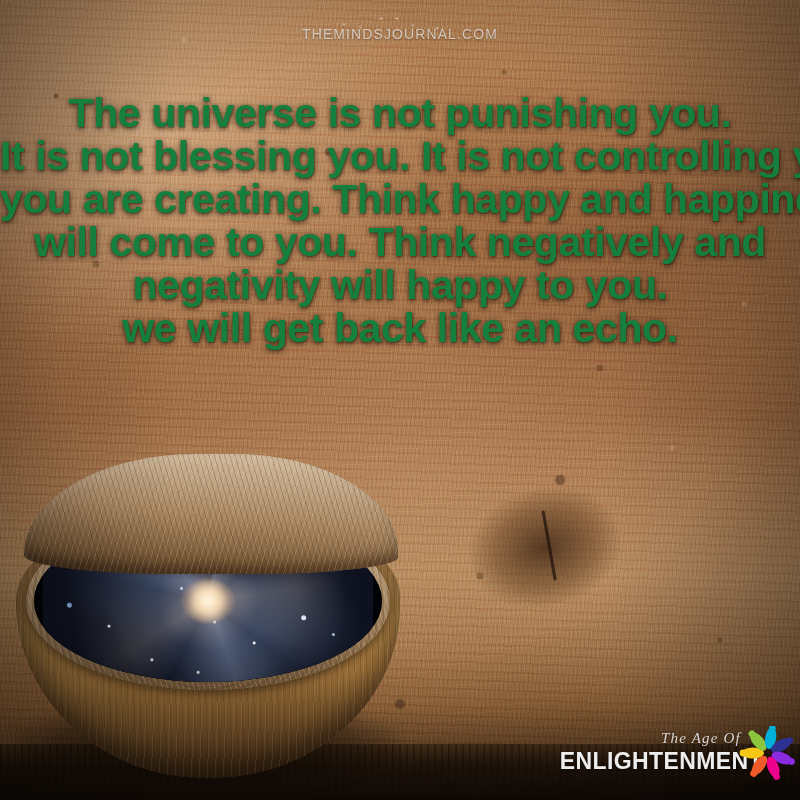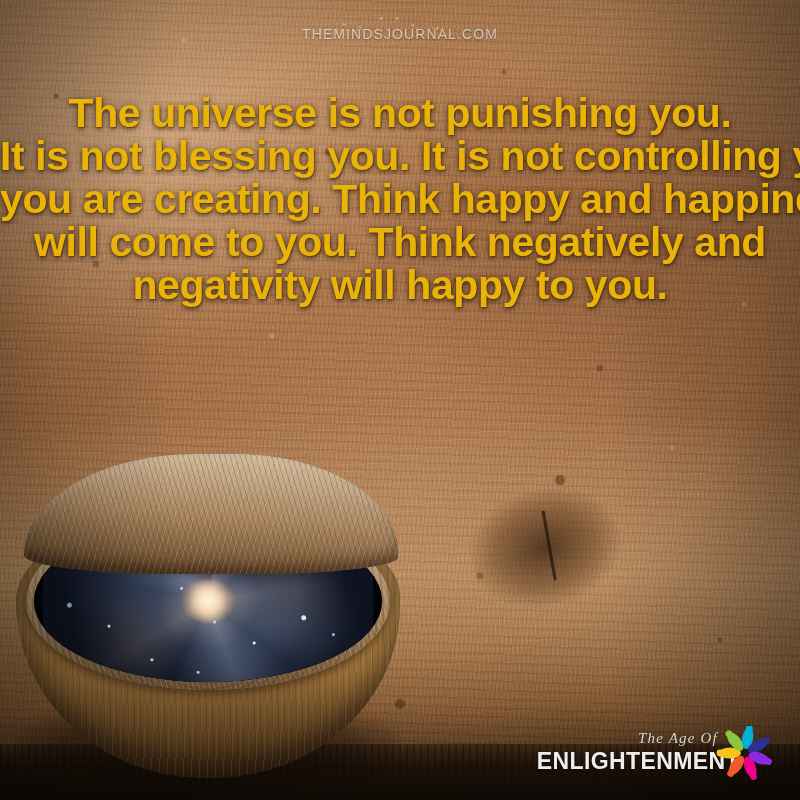--- a/index.html
+++ b/index.html
@@ -204,21 +204,21 @@
     border-radius: 50%;
     background: radial-gradient(circle, rgba(255,244,222,1) 0%, rgba(255,226,186,.85) 34%, rgba(214,172,136,.35) 62%, rgba(120,110,110,0) 100%);
     filter: blur(1.5px);
   }
 
   
   .quote {
     position: absolute;
     left: 0; top: 92px; width: 800px;
     text-align: center;
-    color: #eab308;
+    color: #15803d;
     font-family: "Liberation Sans Narrow", "Liberation Sans", sans-serif;
     font-weight: bold;
     font-size: 41px;
     line-height: 43px;
     letter-spacing: -0.4px;
     text-shadow:
       0 2px 4px rgba(30,16,6,.55),
       0 0 7px rgba(40,22,10,.40),
       1px 1px 0 rgba(60,34,16,.30);
     white-space: nowrap;
@@ -238,21 +238,21 @@
   .birds { position: absolute; left: 0; top: 8px; width: 800px; height: 22px; }
   .bird {
     position: absolute;
     color: rgba(255,255,255,.72);
     font-size: 9px;
     line-height: 1;
     font-family: "DejaVu Sans", sans-serif;
   }
 
   
-  .brand { position: absolute; right: 24px; bottom: 12px; width: 180px; height: 62px; text-decoration: underline; }
+  .brand { position: absolute; right: 1px; bottom: 12px; width: 180px; height: 62px; text-decoration: underline; }
   .brand-age {
     position: absolute; right: 58px; top: 4px;
     color: rgba(255,255,255,.80);
     font-family: "Liberation Serif", serif;
     font-style: italic;
     font-size: 15px;
     letter-spacing: 1.2px;
     text-shadow: 0 1px 2px rgba(0,0,0,.5);
   }
   .brand-main {
@@ -304,20 +304,21 @@
     <span class="bird" style="left:318px; top:14px; transform:rotate(-14deg); font-size:8px;">‸</span>
   </div>
   <div class="watermark">THEMINDSJOURNAL.COM</div>
 
   <div class="quote">
     <span class="line">The universe is not punishing you.</span>
     <span class="line">It is not blessing you. It is not controlling you.</span>
     <span class="line">you are creating. Think happy and happiness</span>
     <span class="line">will come to you. Think negatively and</span>
     <span class="line">negativity will happy to you.</span>
+    <span class="line">we will get back like an echo.</span>
   </div>
 
   <div class="brand">
     <span class="brand-age">The Age Of</span>
     <span class="brand-main">ENLIGHTENMENT</span>
     <svg class="brand-lotus" viewBox="0 0 58 56">
       <g transform="translate(29,27)">
         <g transform="rotate(-90)">
           <g>
             <ellipse cx="0" cy="-15" rx="5.5" ry="11" fill="#f5c518" transform="rotate(0)"></ellipse>

